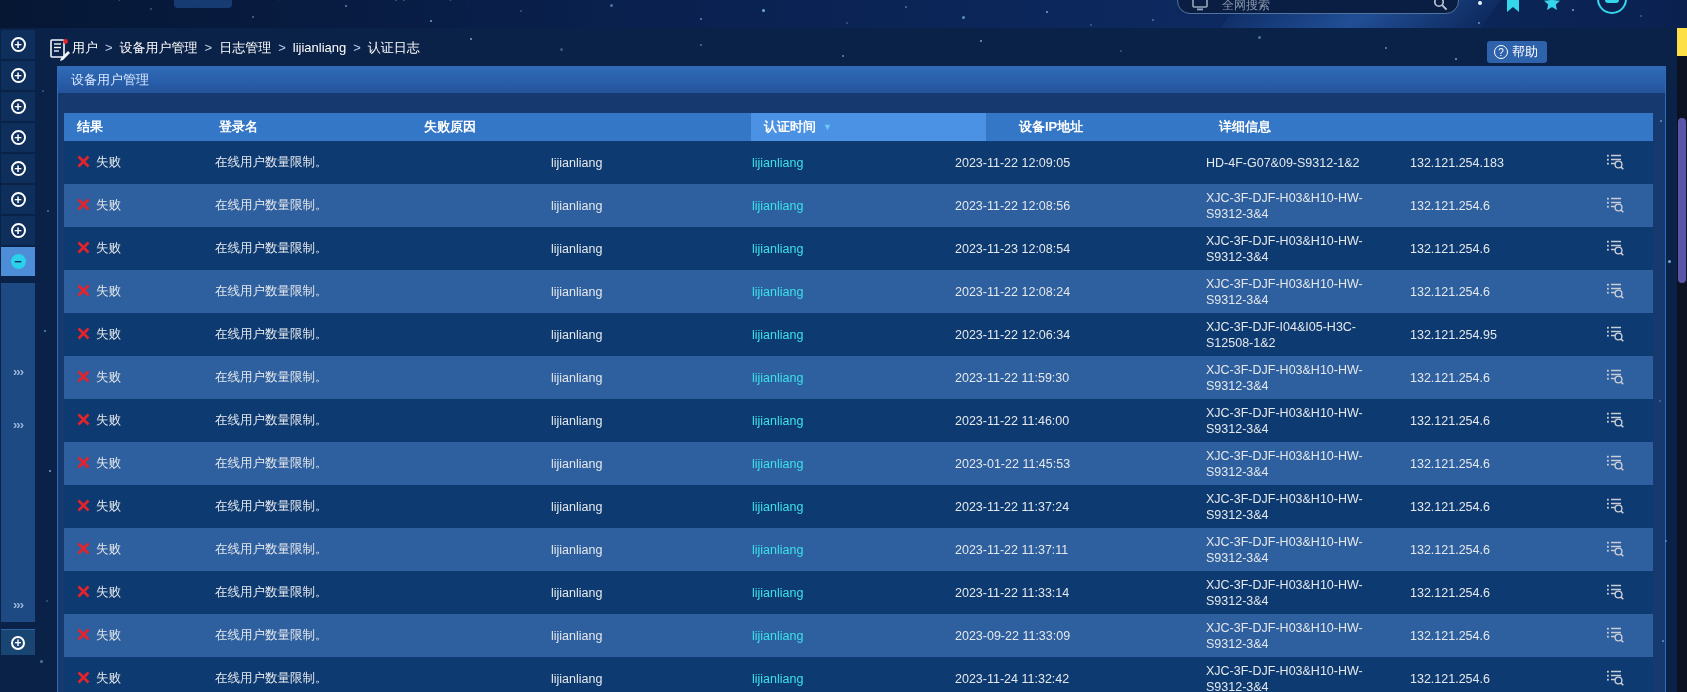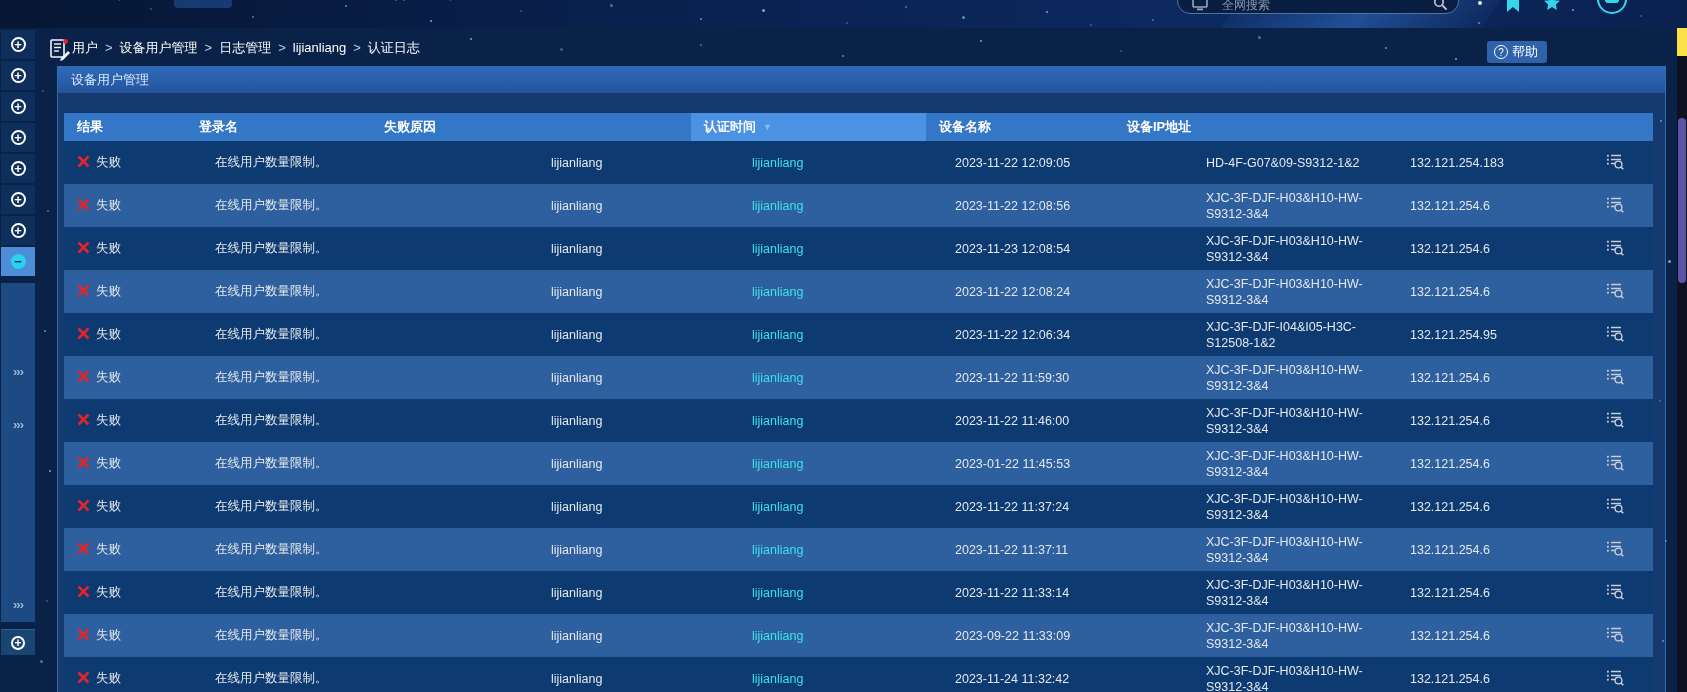--- a/index.html
+++ b/index.html
@@ -55,21 +55,21 @@
   .crumbs .crumb{color:#fff;cursor:pointer;}
   .help-btn{position:absolute;top:9px;right:130px;height:22px;padding:0 9px 0 7px;background:#2e62ab;border-radius:3px;
     color:#fff;font-size:13px;display:flex;align-items:center;gap:4px;cursor:pointer;}
   .help-btn .qcirc{width:14px;height:14px;border:1px solid #fff;border-radius:50%;font-size:10px;display:flex;align-items:center;justify-content:center;}
 
   .panel{position:absolute;left:21px;right:11px;top:38px;bottom:-12px;background:#16396f;border:1px solid #2f6ab5;z-index:2;}
   .panel-title{height:26px;line-height:26px;padding-left:13px;font-size:13px;color:#d8e9ff;
     background:linear-gradient(#2f6ab8,#24549c);}
 
   .tbl{margin:20px 12px 0 6px;}
-  .thead{display:flex;height:28px;background:#3477c6;}
+  .thead{display:flex;height:28px;background:#3477c6;gap:20px;}
   .th{font-size:13px;font-weight:bold;color:#fff;line-height:28px;padding-left:13px;white-space:nowrap;cursor:pointer;}
   .th.sorted{background:#4b92e4;}
   .th .arrow{font-size:9px;color:#6ec9f2;margin-left:7px;vertical-align:1px;}
   .tr{display:flex;height:43px;align-items:center;gap:16px;}
   .tr.odd{background:#0e3a72;}
   .tr.even{background:#2e5f9e;}
   .td{font-size:12.5px;color:#e4e8ec;padding-left:13px;white-space:nowrap;}
   .td.wrap{white-space:normal;line-height:16px;}
   .td.wrap span{display:inline-block;max-width:163px;}
   .td .link{color:#3ce1e9;cursor:pointer;}
@@ -221,22 +221,22 @@
       </div>
 
       <div class="panel">
         <div class="panel-title">设备用户管理</div>
         <div class="tbl">
           <div class="thead">
               <div class="th c0">结果</div>
               <div class="th c2">登录名</div>
               <div class="th c1">失败原因</div>
               <div class="th c4 sorted">认证时间<span class="arrow">▼</span></div>
-              <div class="th c5">设备名称</div>
               <div class="th c6">设备IP地址</div>
+              <div class="th c7">详细信息</div>
             </div>
           <div class="tbody">
               <div class="tr odd">
                 <div class="td c0">
                   <span class="res">
                     <span><svg width="13" height="13" viewBox="0 0 13 13">
                         <line x1="1.5" y1="1.5" x2="11.5" y2="11.5" stroke="#e5232b" stroke-width="2.6"></line>
                         <line x1="11.5" y1="1.5" x2="1.5" y2="11.5" stroke="#e5232b" stroke-width="2.6"></line>
                       </svg></span>
                     <span>失败</span>

